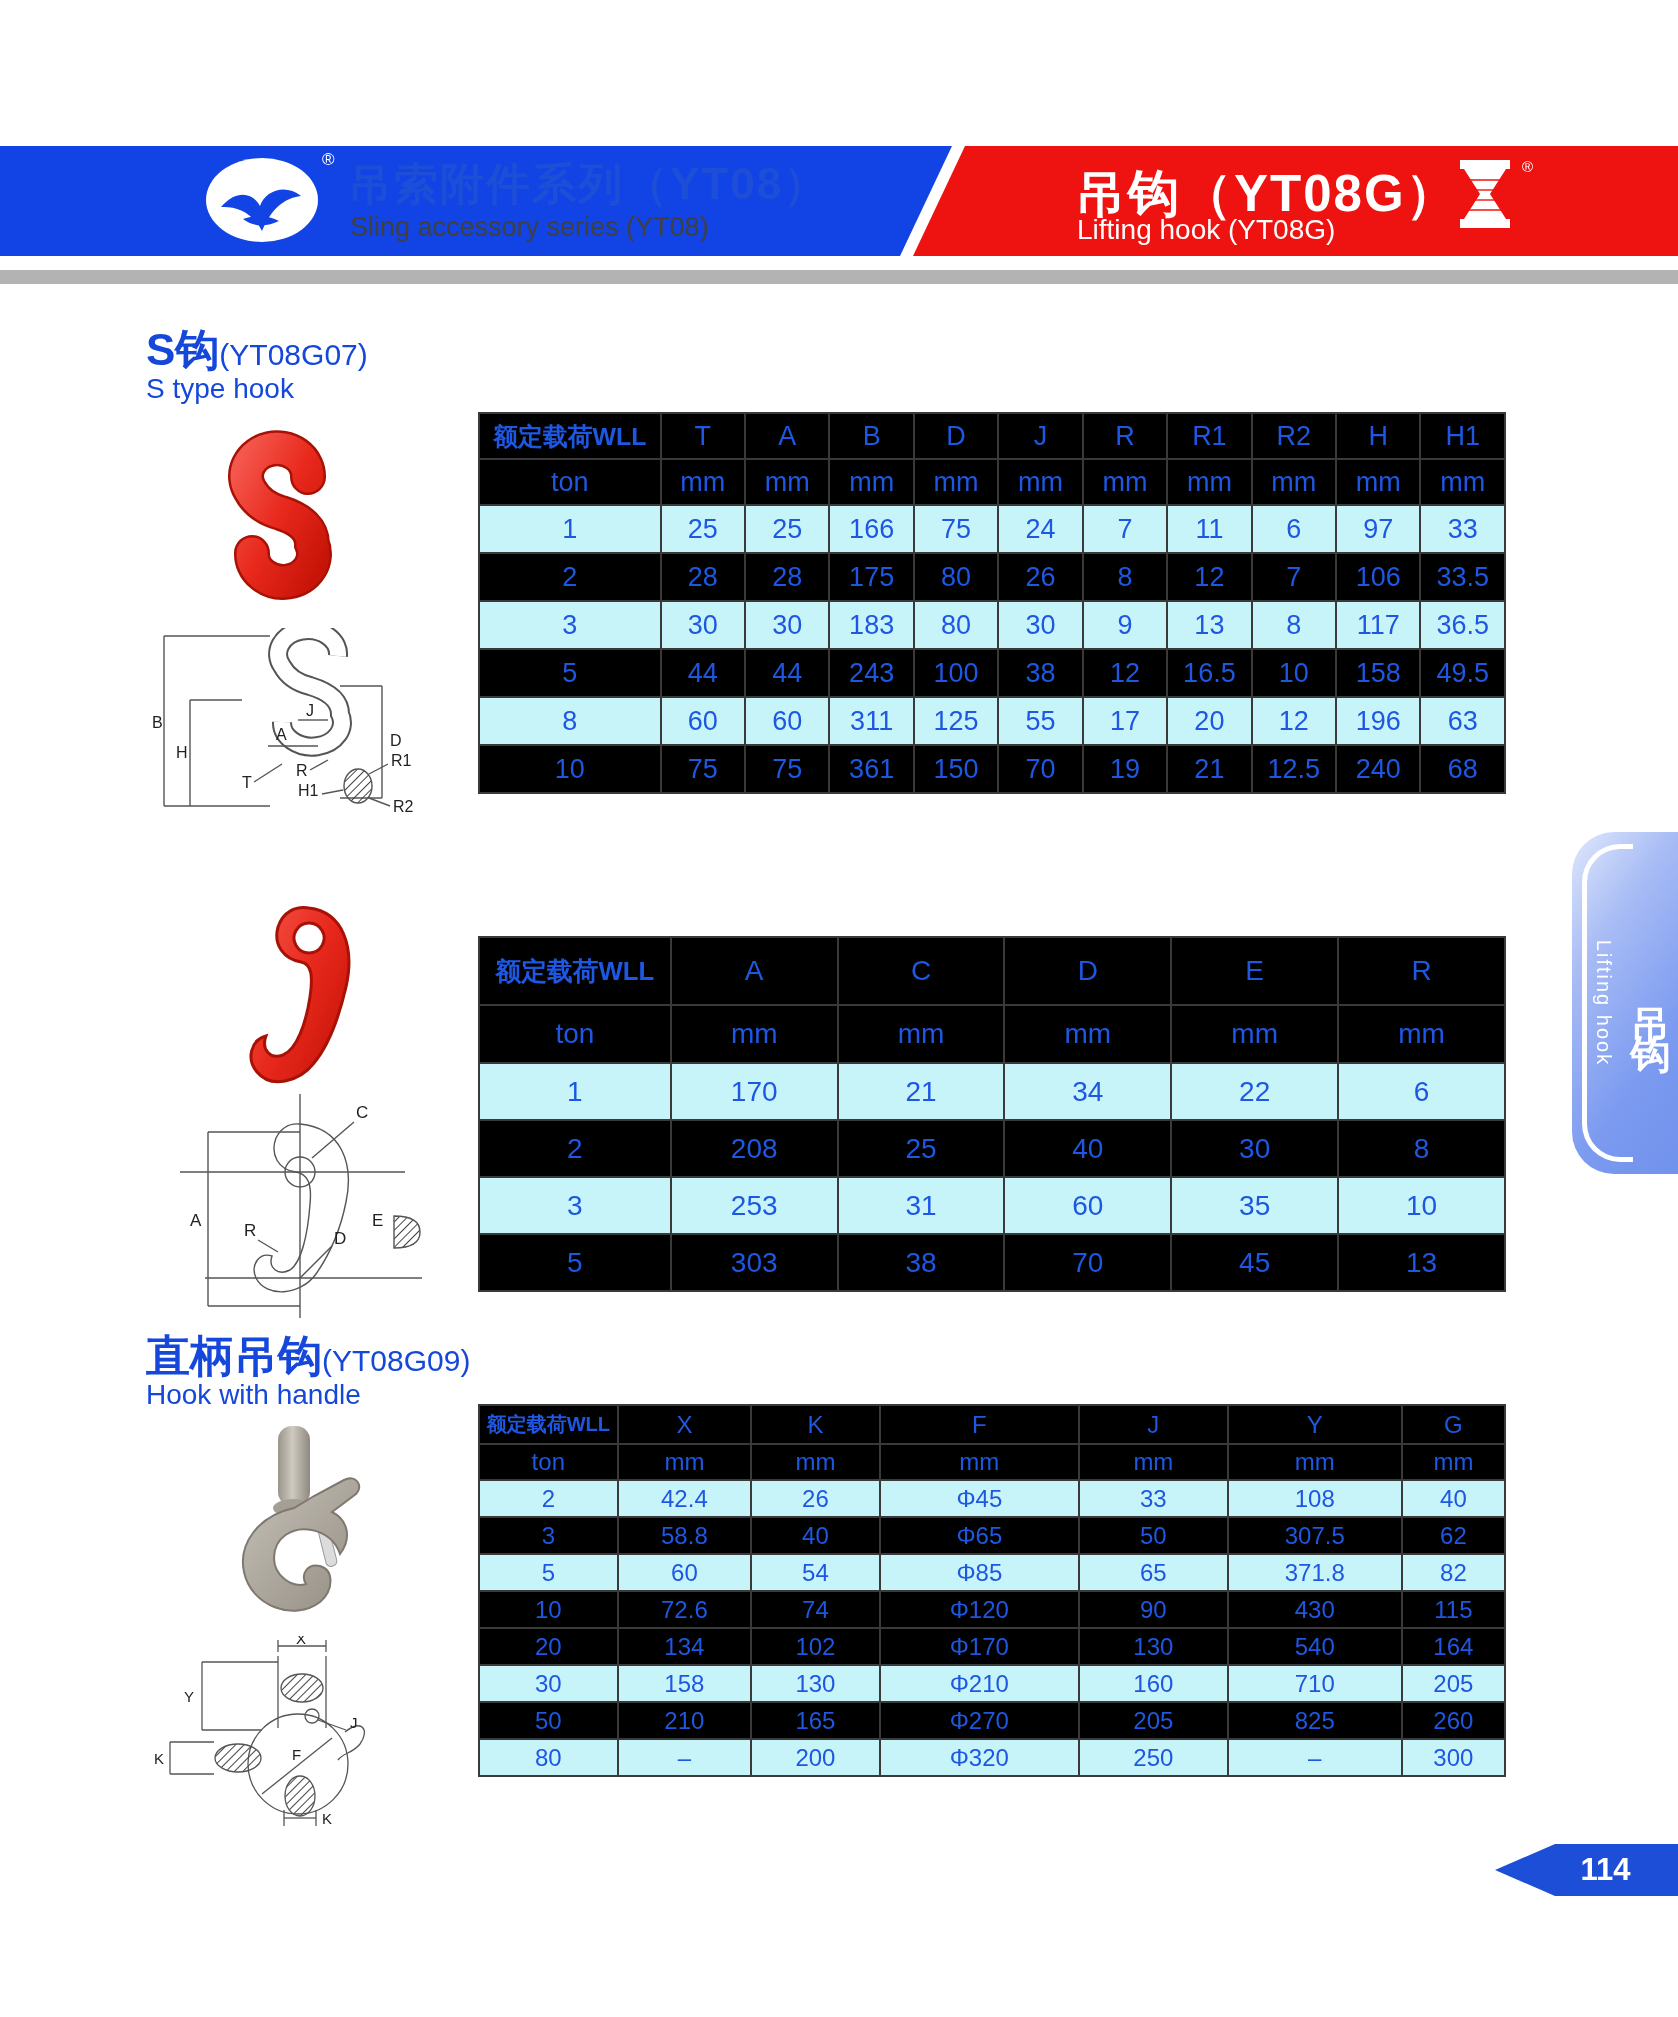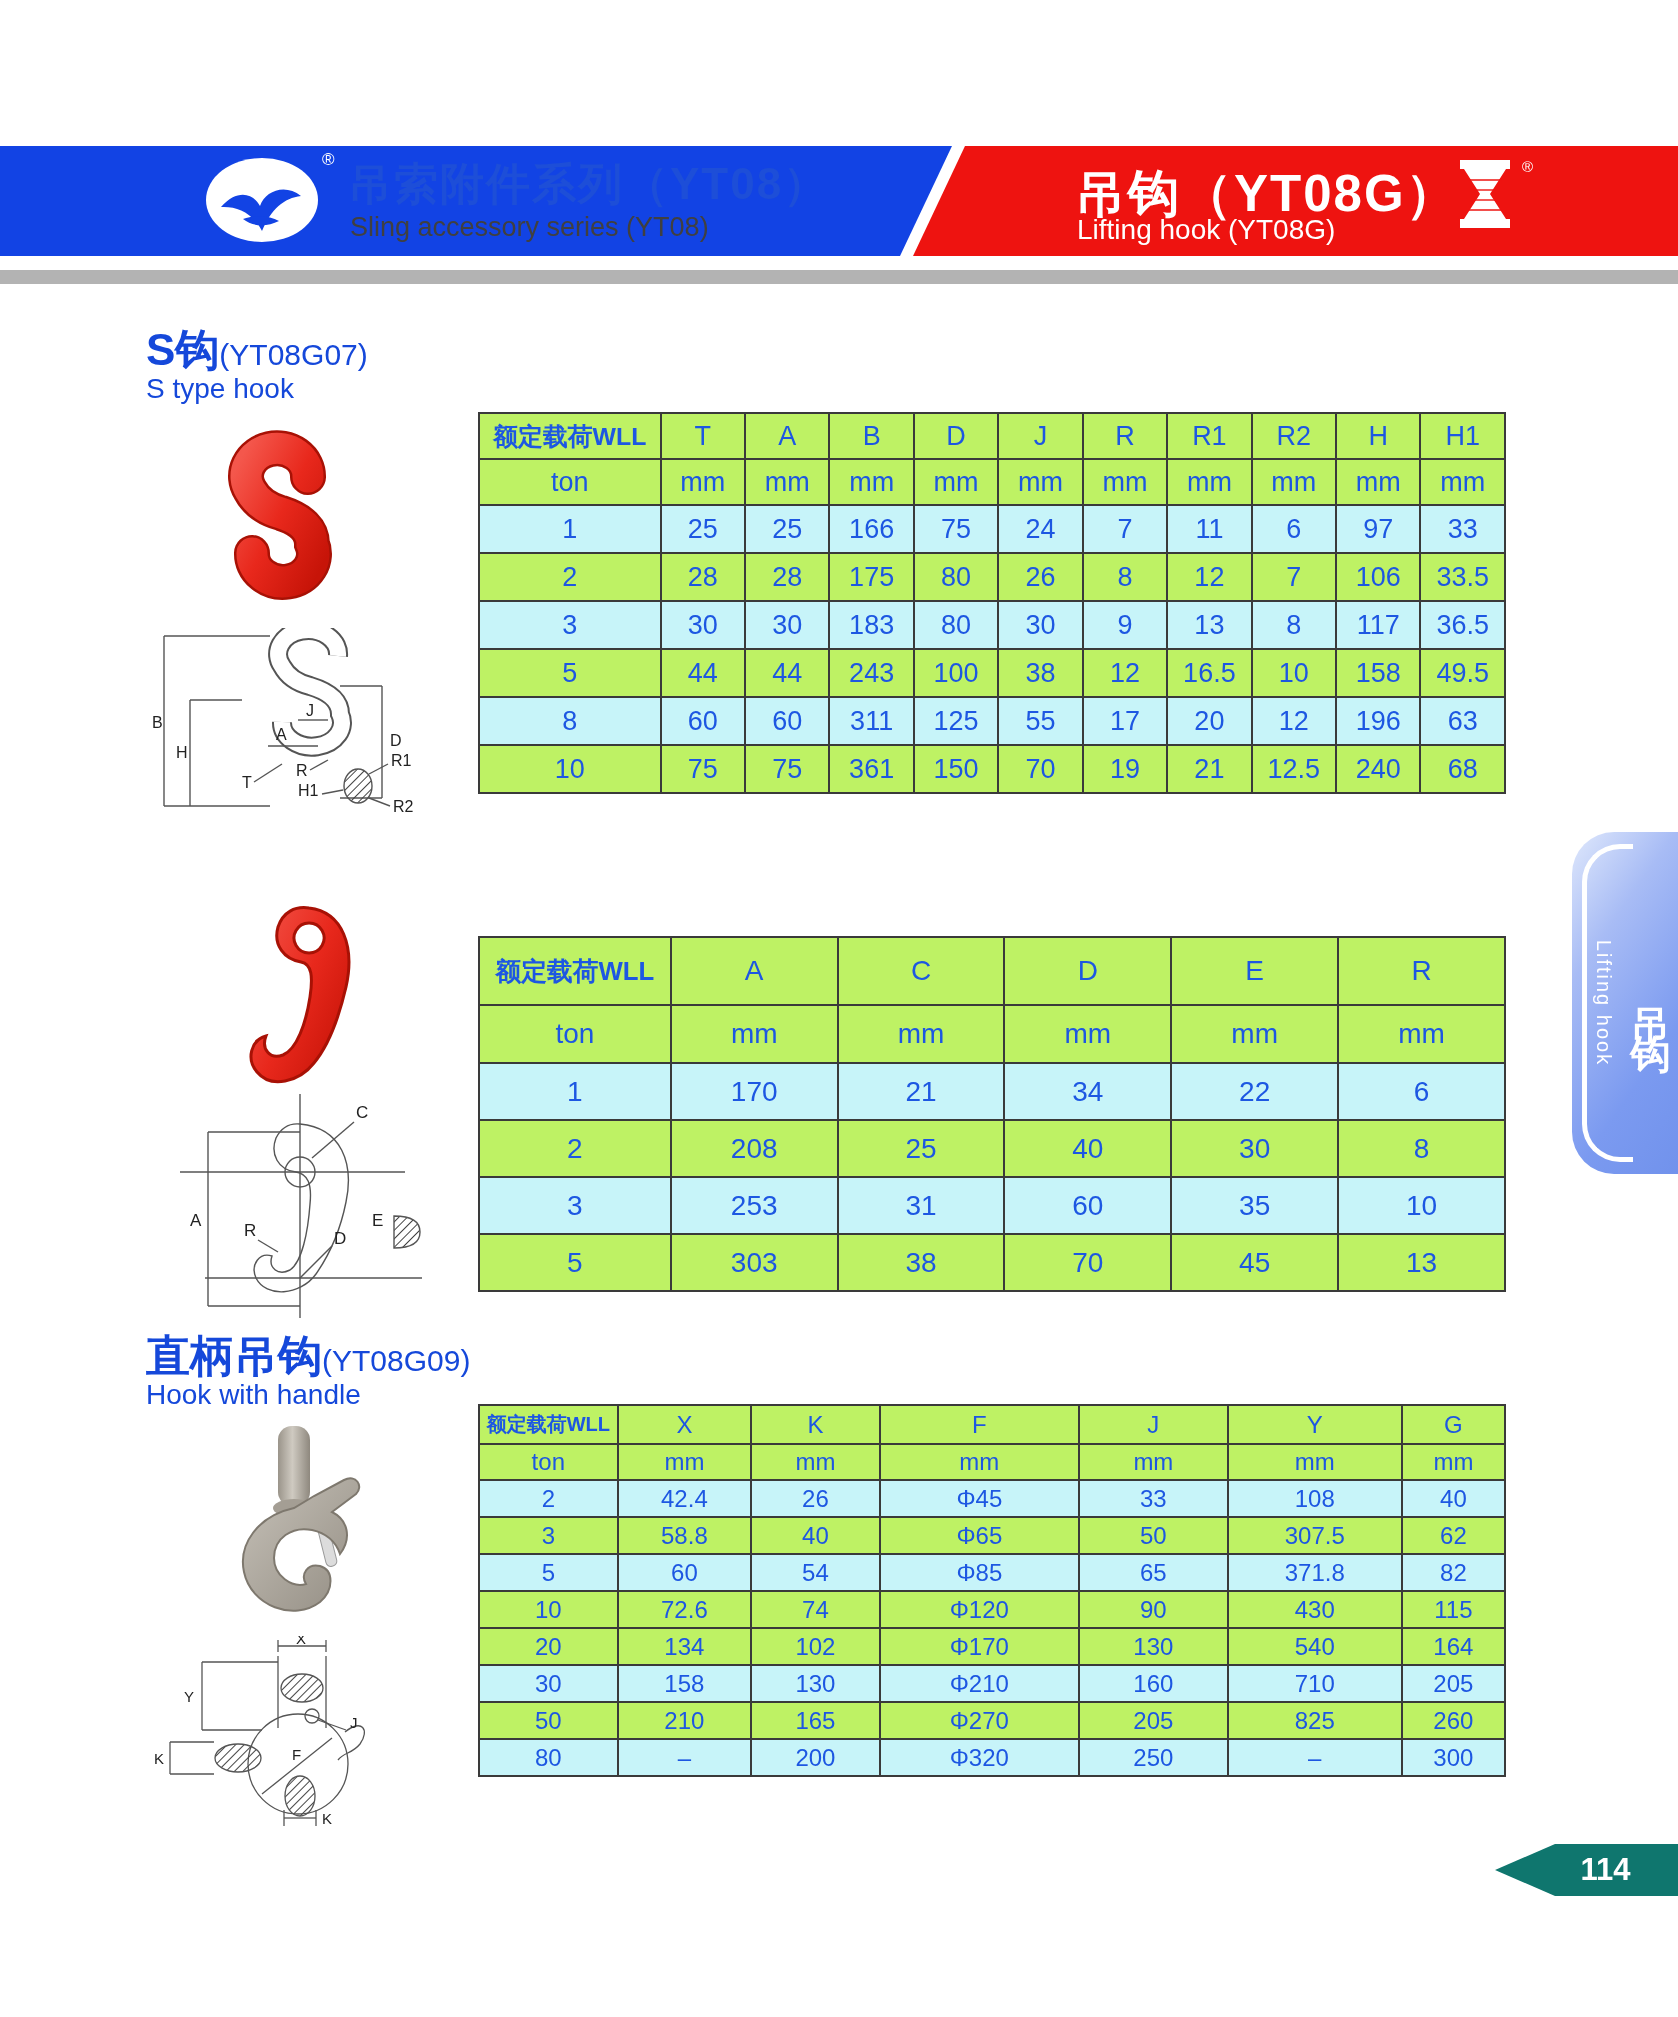--- a/index.html
+++ b/index.html
@@ -23,21 +23,21 @@
   .reg-red{position:absolute;left:1522px;top:158px;color:#fff;font-size:15px;}
 
   
   .sec{position:absolute;left:146px;color:#1548da;line-height:1.08;}
   .sec .zh{font-size:44px;font-weight:bold;}
   .sec .code{font-size:30px;font-weight:normal;}
   .sec .en{font-size:28px;font-weight:normal;}
   .s1{top:326px}.s2{top:816px}.s3{top:1332px}
 
   
-  .tbl{position:absolute;left:478px;width:1028px;border-collapse:collapse;table-layout:fixed;background:#bef264;}
+  .tbl{position:absolute;left:478px;width:1028px;border-collapse:collapse;table-layout:fixed;background:#000000;}
   .tbl th,.tbl td{border:2px solid #3a3a3a;text-align:center;vertical-align:middle;
     color:#1d57e2;padding:0;overflow:hidden;font-weight:normal;}
   .tbl th:first-child{font-weight:bold;font-size:0.92em;}
   .tbl tr.cyan td{background:#c7f4f9;}
 
   .t1{top:412px;font-size:27px;}
   .t1 thead tr{height:46px;} .t1 tbody tr{height:48px;}
   .t1 th:first-child{width:17.5%;}
 
   .t2{top:936px;font-size:28px;}
@@ -62,21 +62,21 @@
     border-radius:42px 0 0 42px;
     background:linear-gradient(125deg,#dfe8fc 0%,#a8bcf5 30%,#7b9af0 70%,#7192ec 100%);}
   .tab-arc{position:absolute;left:10px;top:12px;bottom:12px;width:46px;
     border:5px solid #fff;border-right:none;border-radius:38px 0 0 38px;}
   .tab-zh{position:absolute;left:52px;top:50%;transform:translateY(-50%);
     writing-mode:vertical-rl;color:#fff;font-size:40px;font-weight:bold;letter-spacing:26px;}
   .tab-en{position:absolute;left:20px;top:50%;transform:translateY(-50%);
     writing-mode:vertical-rl;color:#fff;font-size:20px;letter-spacing:2px;}
 
   
-  .pennant{position:absolute;right:0;top:1844px;width:183px;height:52px;background:#0f766e;
+  .pennant{position:absolute;right:0;top:1844px;width:183px;height:52px;background:#1d4ed8;
     clip-path:polygon(0 50%,60px 0,100% 0,100% 100%,60px 100%);
     color:#fff;font-size:31px;font-weight:bold;line-height:52px;padding-left:0;text-align:center;}
   .pennant span{margin-left:38px;}
 </style>
 </head>
 <body>
 
 <div id="page">
 
   <div class="banner-blue"></div>

